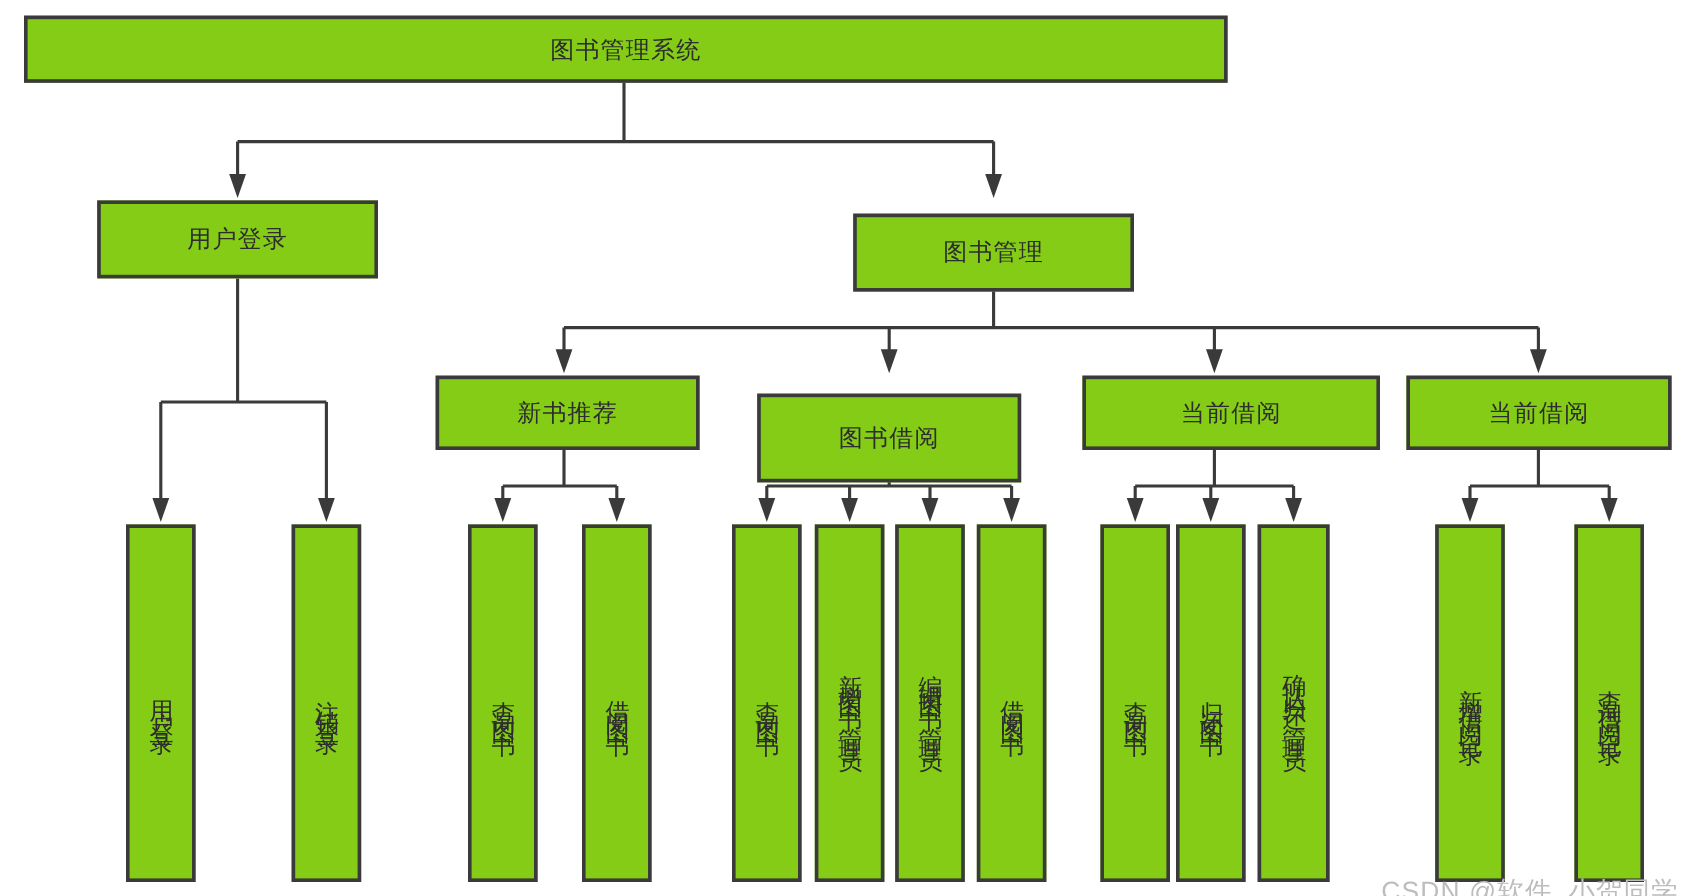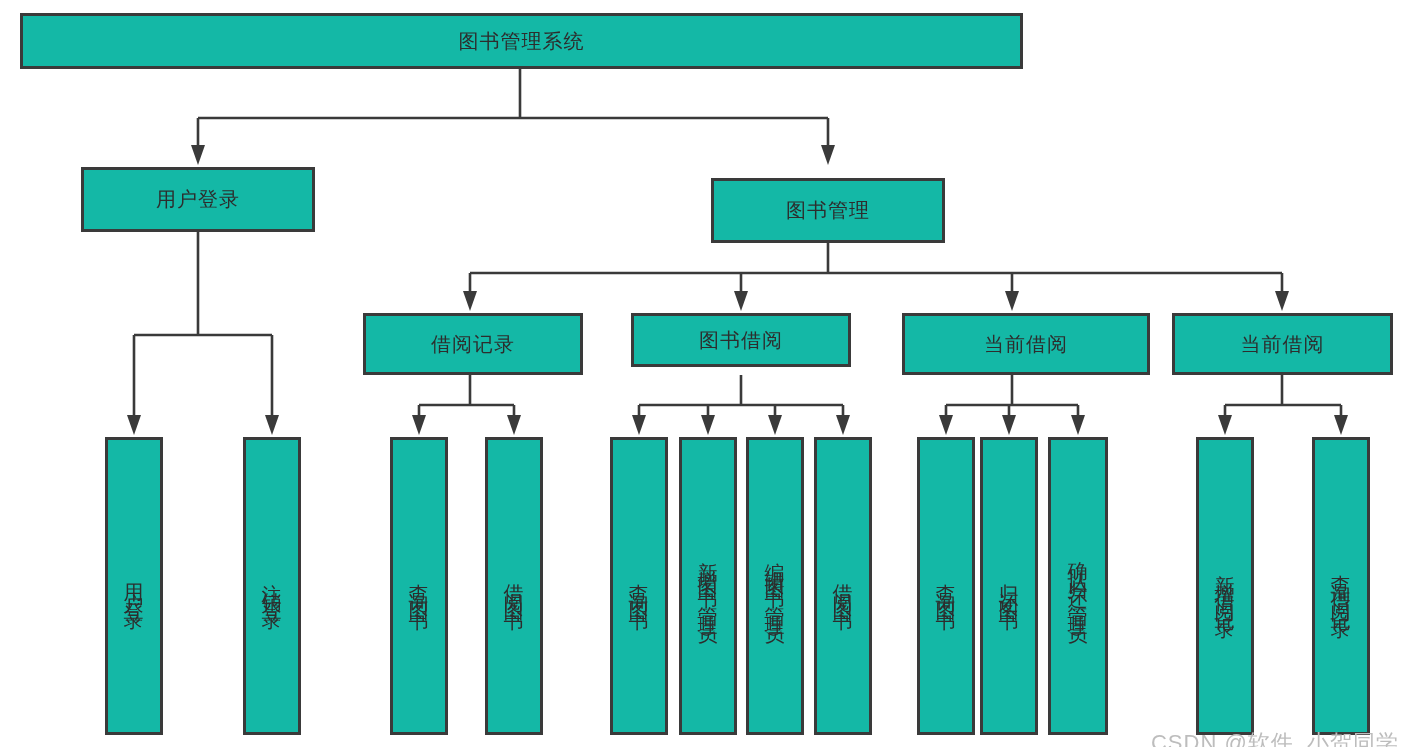--- a/index.html
+++ b/index.html
@@ -18,21 +18,21 @@
   }
   #connector-layer{
     position:absolute;left:0;top:0;width:1405px;height:747px;
   }
   #connector-layer path{stroke:var(--line);stroke-width:2.6;fill:none;}
   #connector-layer polygon{fill:var(--line);stroke:none;}
   .box{
     position:absolute;
     box-sizing:border-box;
     border:3px solid var(--line);
-    background:#14b8a6;
+    background:#84cc16;
     display:flex;align-items:center;justify-content:center;
     color:var(--text);
   }
   .box.h{font-size:20px;letter-spacing:1px;white-space:nowrap;}
   .box.v{font-size:20px;}
   .box.v .vtext{
     writing-mode:vertical-lr;
     letter-spacing:9px;
     line-height:1;
     display:block;
@@ -85,22 +85,22 @@
     <path d="M1282 375 V405 M1225 405 H1341 M1225 405 V417 M1341 405 V417"></path>
     <polygon points="1218,415 1232,415 1225,435"></polygon>
     <polygon points="1334,415 1348,415 1341,435"></polygon>
   </svg>
 
   <div class="box h" style="left:20px;top:13px;width:1003px;height:56px">图书管理系统</div>
 
   <div class="box h" style="left:81px;top:167px;width:234px;height:65px">用户登录</div>
   <div class="box h" style="left:711px;top:178px;width:234px;height:65px">图书管理</div>
 
-  <div class="box h" style="left:363px;top:313px;width:220px;height:62px">借阅记录</div>
-  <div class="box h" style="left:631px;top:313px;width:220px;height:54px">图书借阅</div>
+  <div class="box h" style="left:363px;top:313px;width:220px;height:62px">新书推荐</div>
+  <div class="box h" style="left:631px;top:328px;width:220px;height:74px">图书借阅</div>
   <div class="box h" style="left:902px;top:313px;width:248px;height:62px">当前借阅</div>
   <div class="box h" style="left:1172px;top:313px;width:221px;height:62px">当前借阅</div>
 
   <div class="box v" style="left:105px;top:437px;width:58px;height:298px">
     <span class="vtext">用户登录</span>
     </div>
   <div class="box v" style="left:243px;top:437px;width:58px;height:298px">
     <span class="vtext">注销登录</span>
     </div>
 

